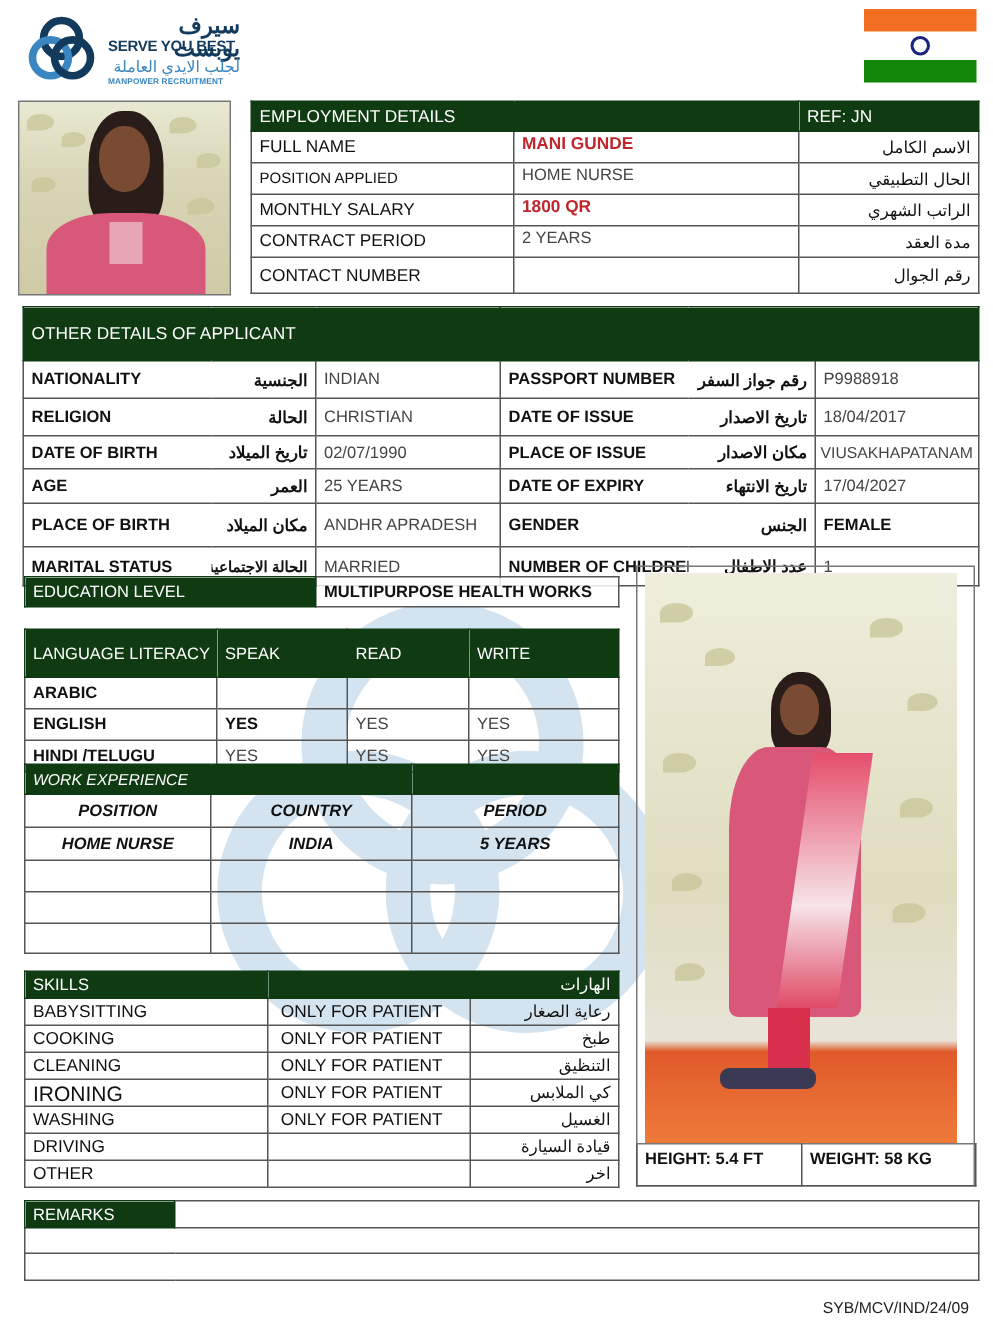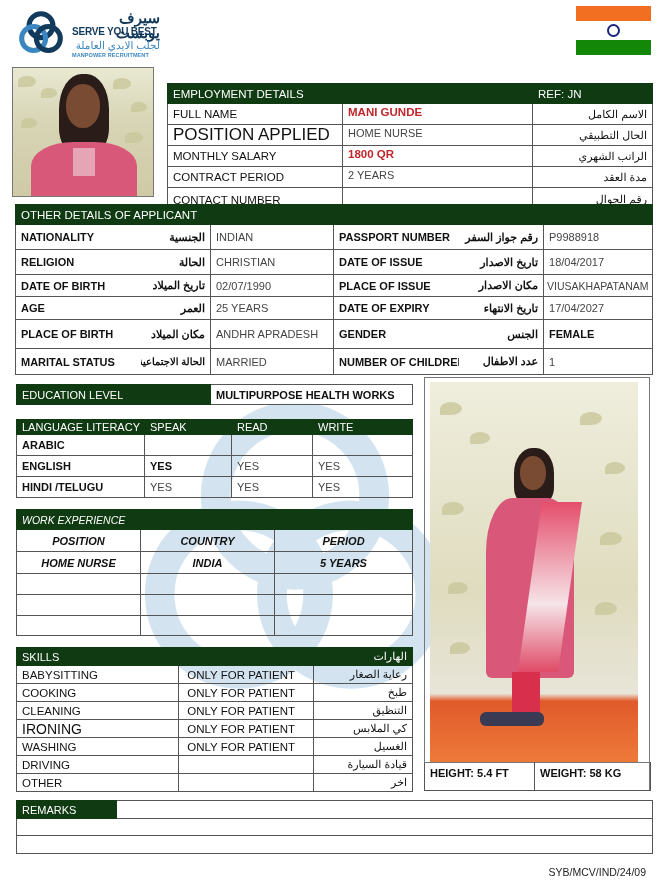--- a/index.html
+++ b/index.html
@@ -76,38 +76,38 @@
   <div class="leaf" style="left:100px;top:10px;width:18px;height:11px"></div>
   <div class="leaf" style="left:118px;top:34px;width:16px;height:10px"></div>
   <div class="leaf" style="left:8px;top:50px;width:16px;height:10px"></div>
   <div class="leaf" style="left:112px;top:64px;width:18px;height:11px"></div>
   <div style="position:absolute;left:46px;top:6px;width:50px;height:78px;background:#2a1c18;border-radius:45% 45% 30% 30%;"></div>
   <div style="position:absolute;left:53px;top:16px;width:34px;height:44px;background:#7a4b33;border-radius:48%;"></div>
   <div style="position:absolute;left:18px;top:74px;width:106px;height:60px;background:#d8587a;border-radius:40% 40% 0 0;"></div>
   <div style="position:absolute;left:60px;top:80px;width:22px;height:28px;background:#f0d8dc;opacity:.6;"></div>
 </div>
 
-<table style="left:167px;top:83px;width:485px;">
+<table style="left:167px;top:67px;width:485px;">
   <colgroup>
       <col style="width:175px">
       <col style="width:190px">
       <col style="width:120px">
     </colgroup>
   <tbody>
       <tr style="height:20px" class="green">
     <td colspan="2" class="green" style="font-size:11.5px;border-color:#0f3a12">EMPLOYMENT DETAILS</td>
     <td class="green" style="font-size:11.5px;border-color:#0f3a12">REF: JN</td>
   </tr>
   <tr style="height:21px">
     <td style="font-size:11.5px">FULL NAME</td>
     <td class="red" style="font-size:11.5px;vertical-align:top;padding-top:2px">MANI GUNDE</td>
     <td class="ar">الاسم الكامل</td>
   </tr>
   <tr style="height:21px">
-    <td style="font-size:17px">POSITION APPLIED</td>
+    <td style="font-size:10px">POSITION APPLIED</td>
     <td class="val" style="vertical-align:top;padding-top:2px">HOME NURSE</td>
     <td class="ar">الحال التطبيقي</td>
   </tr>
   <tr style="height:21px">
     <td style="font-size:11.5px">MONTHLY SALARY</td>
     <td class="red" style="font-size:11.5px;vertical-align:top;padding-top:2px">1800 QR</td>
     <td class="ar">الراتب الشهري</td>
   </tr>
   <tr style="height:21px">
     <td style="font-size:11.5px">CONTRACT PERIOD</td>
@@ -125,21 +125,21 @@
 <table style="left:15px;top:204px;width:637px;">
   <colgroup>
     <col style="width:125px">
       <col style="width:70px">
       <col style="width:123px">
     <col style="width:125px">
       <col style="width:85px">
       <col style="width:109px">
   </colgroup>
   <tbody>
-      <tr style="height:20px">
+      <tr style="height:36px">
     <td colspan="3" class="green" style="font-size:11.5px;border-color:#0f3a12">OTHER DETAILS OF APPLICANT</td>
     <td colspan="3" class="green" style="border-color:#0f3a12"></td>
   </tr>
   <tr style="height:25px">
     <td class="b" style="border-right:none">NATIONALITY</td>
     <td class="ar b" style="border-left:none">الجنسية</td>
     <td class="val">INDIAN</td>
     <td class="b" style="border-right:none">PASSPORT NUMBER</td>
     <td class="ar b" style="border-left:none">رقم جواز السفر</td>
     <td class="val">P9988918</td>
@@ -201,21 +201,21 @@
   </table>
 
 <table style="left:16px;top:419px;width:396px;">
   <colgroup>
       <col style="width:128px">
       <col style="width:87px">
       <col style="width:81px">
       <col style="width:100px">
     </colgroup>
   <tbody>
-      <tr style="height:15px" class="green">
+      <tr style="height:32px" class="green">
     <td class="green" style="border-color:#0f3a12">LANGUAGE LITERACY</td>
     <td class="green" style="border-color:#0f3a12">SPEAK</td>
     <td class="green" style="border-color:#0f3a12">READ</td>
     <td class="green" style="border-color:#0f3a12">WRITE</td>
   </tr>
   <tr style="height:21px">
     <td class="b">ARABIC</td>
     <td class="b"></td>
     <td class="val"></td>
     <td class="val"></td>

